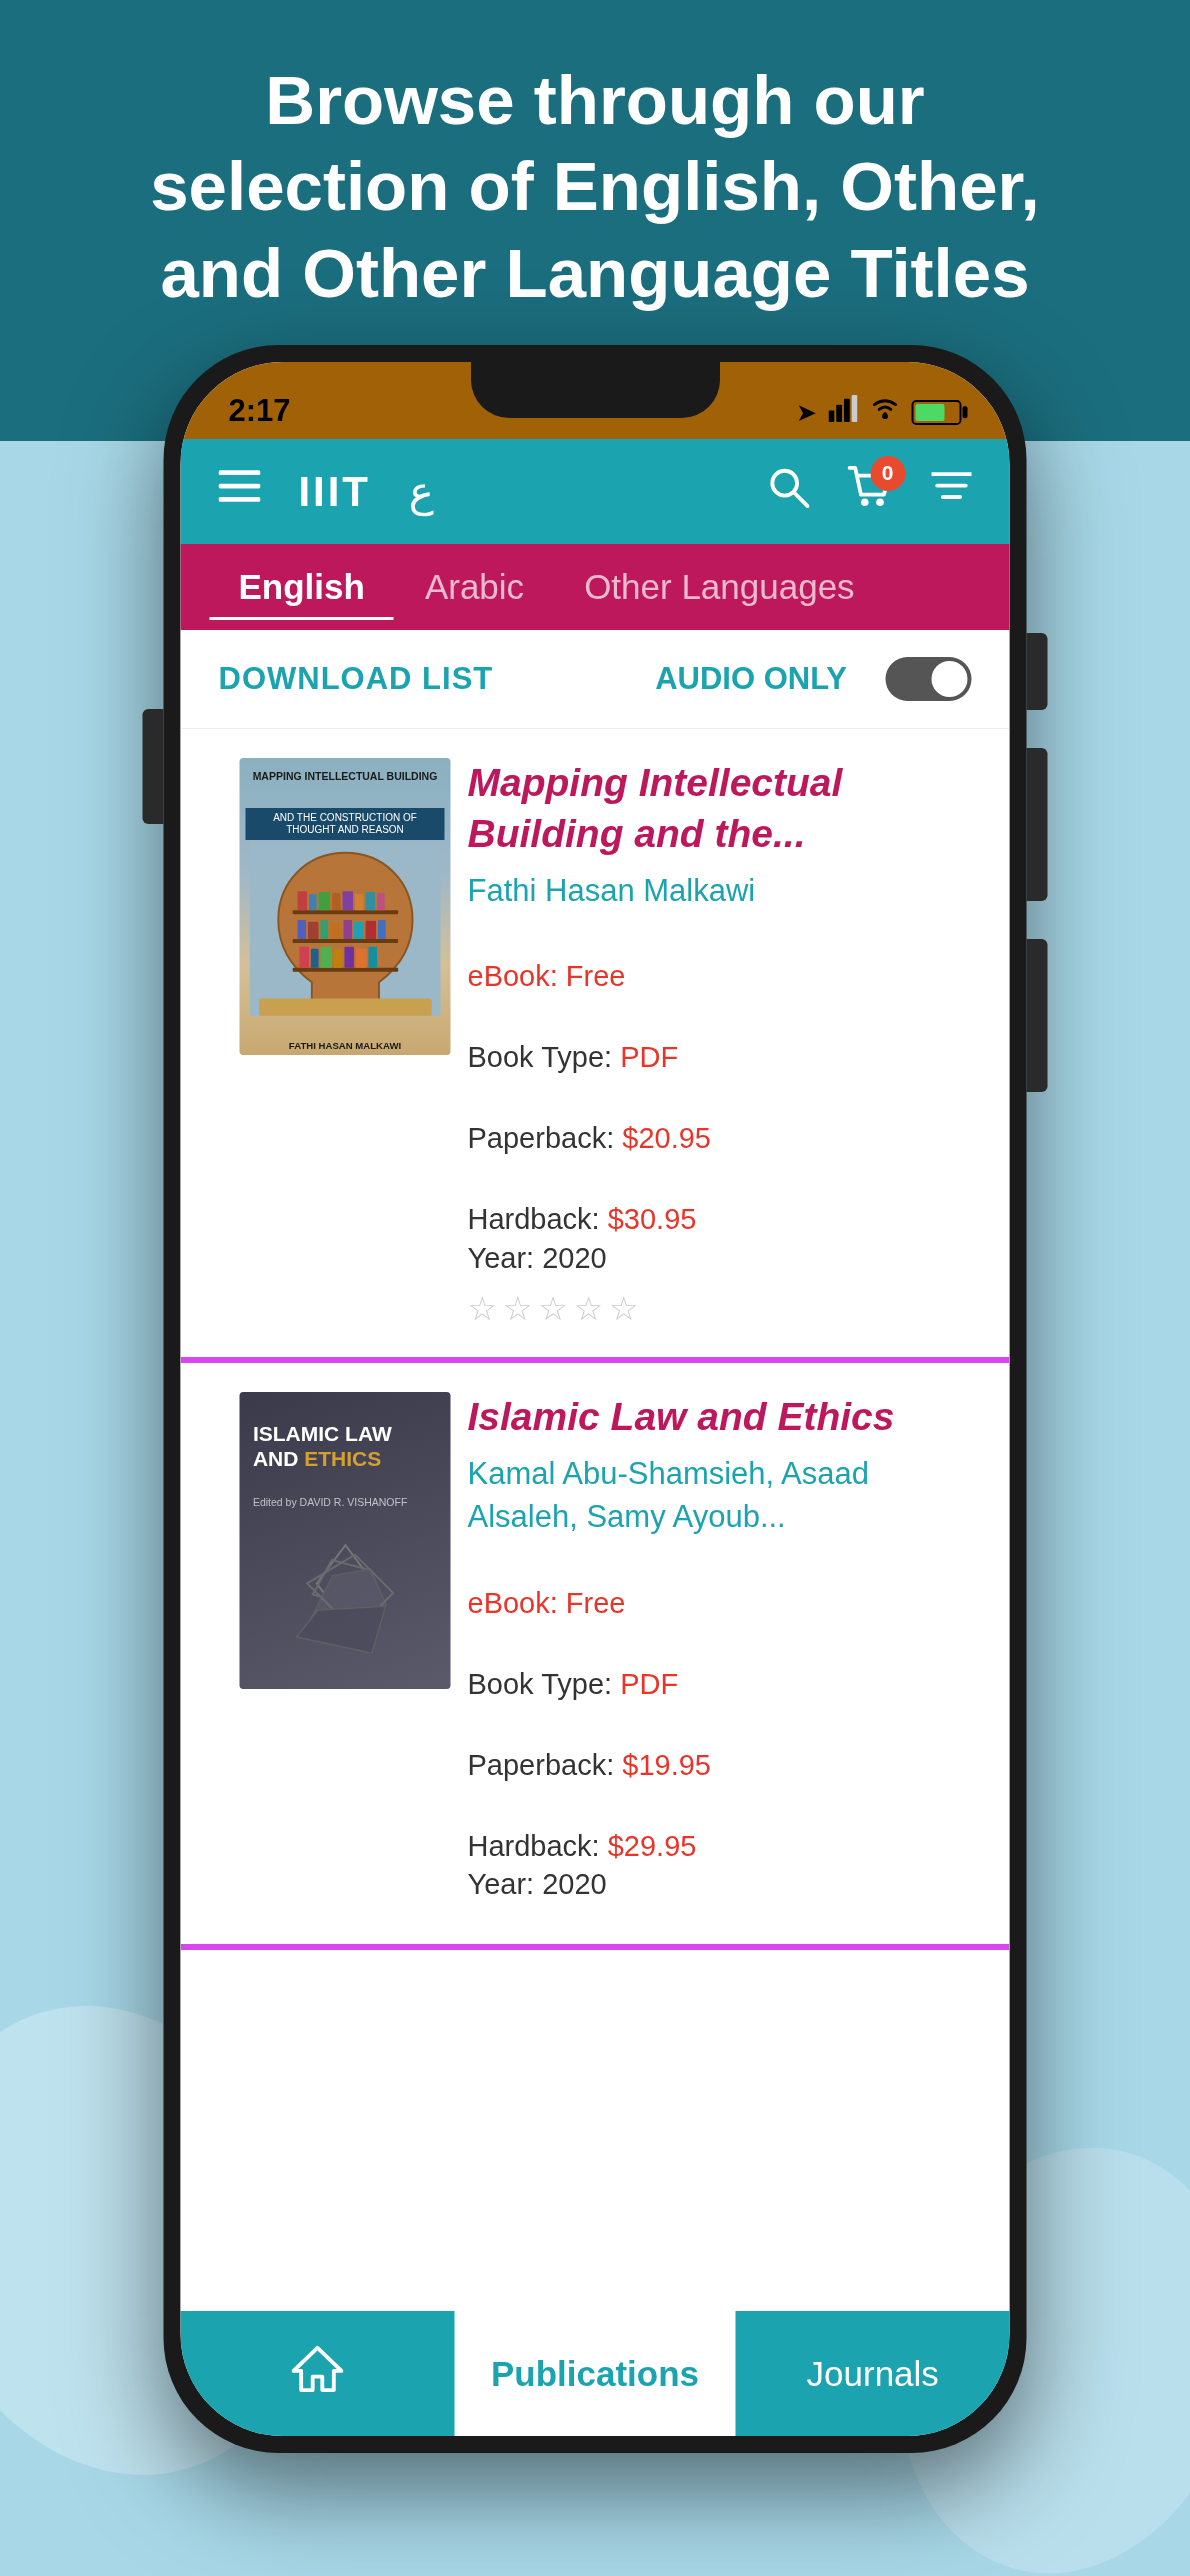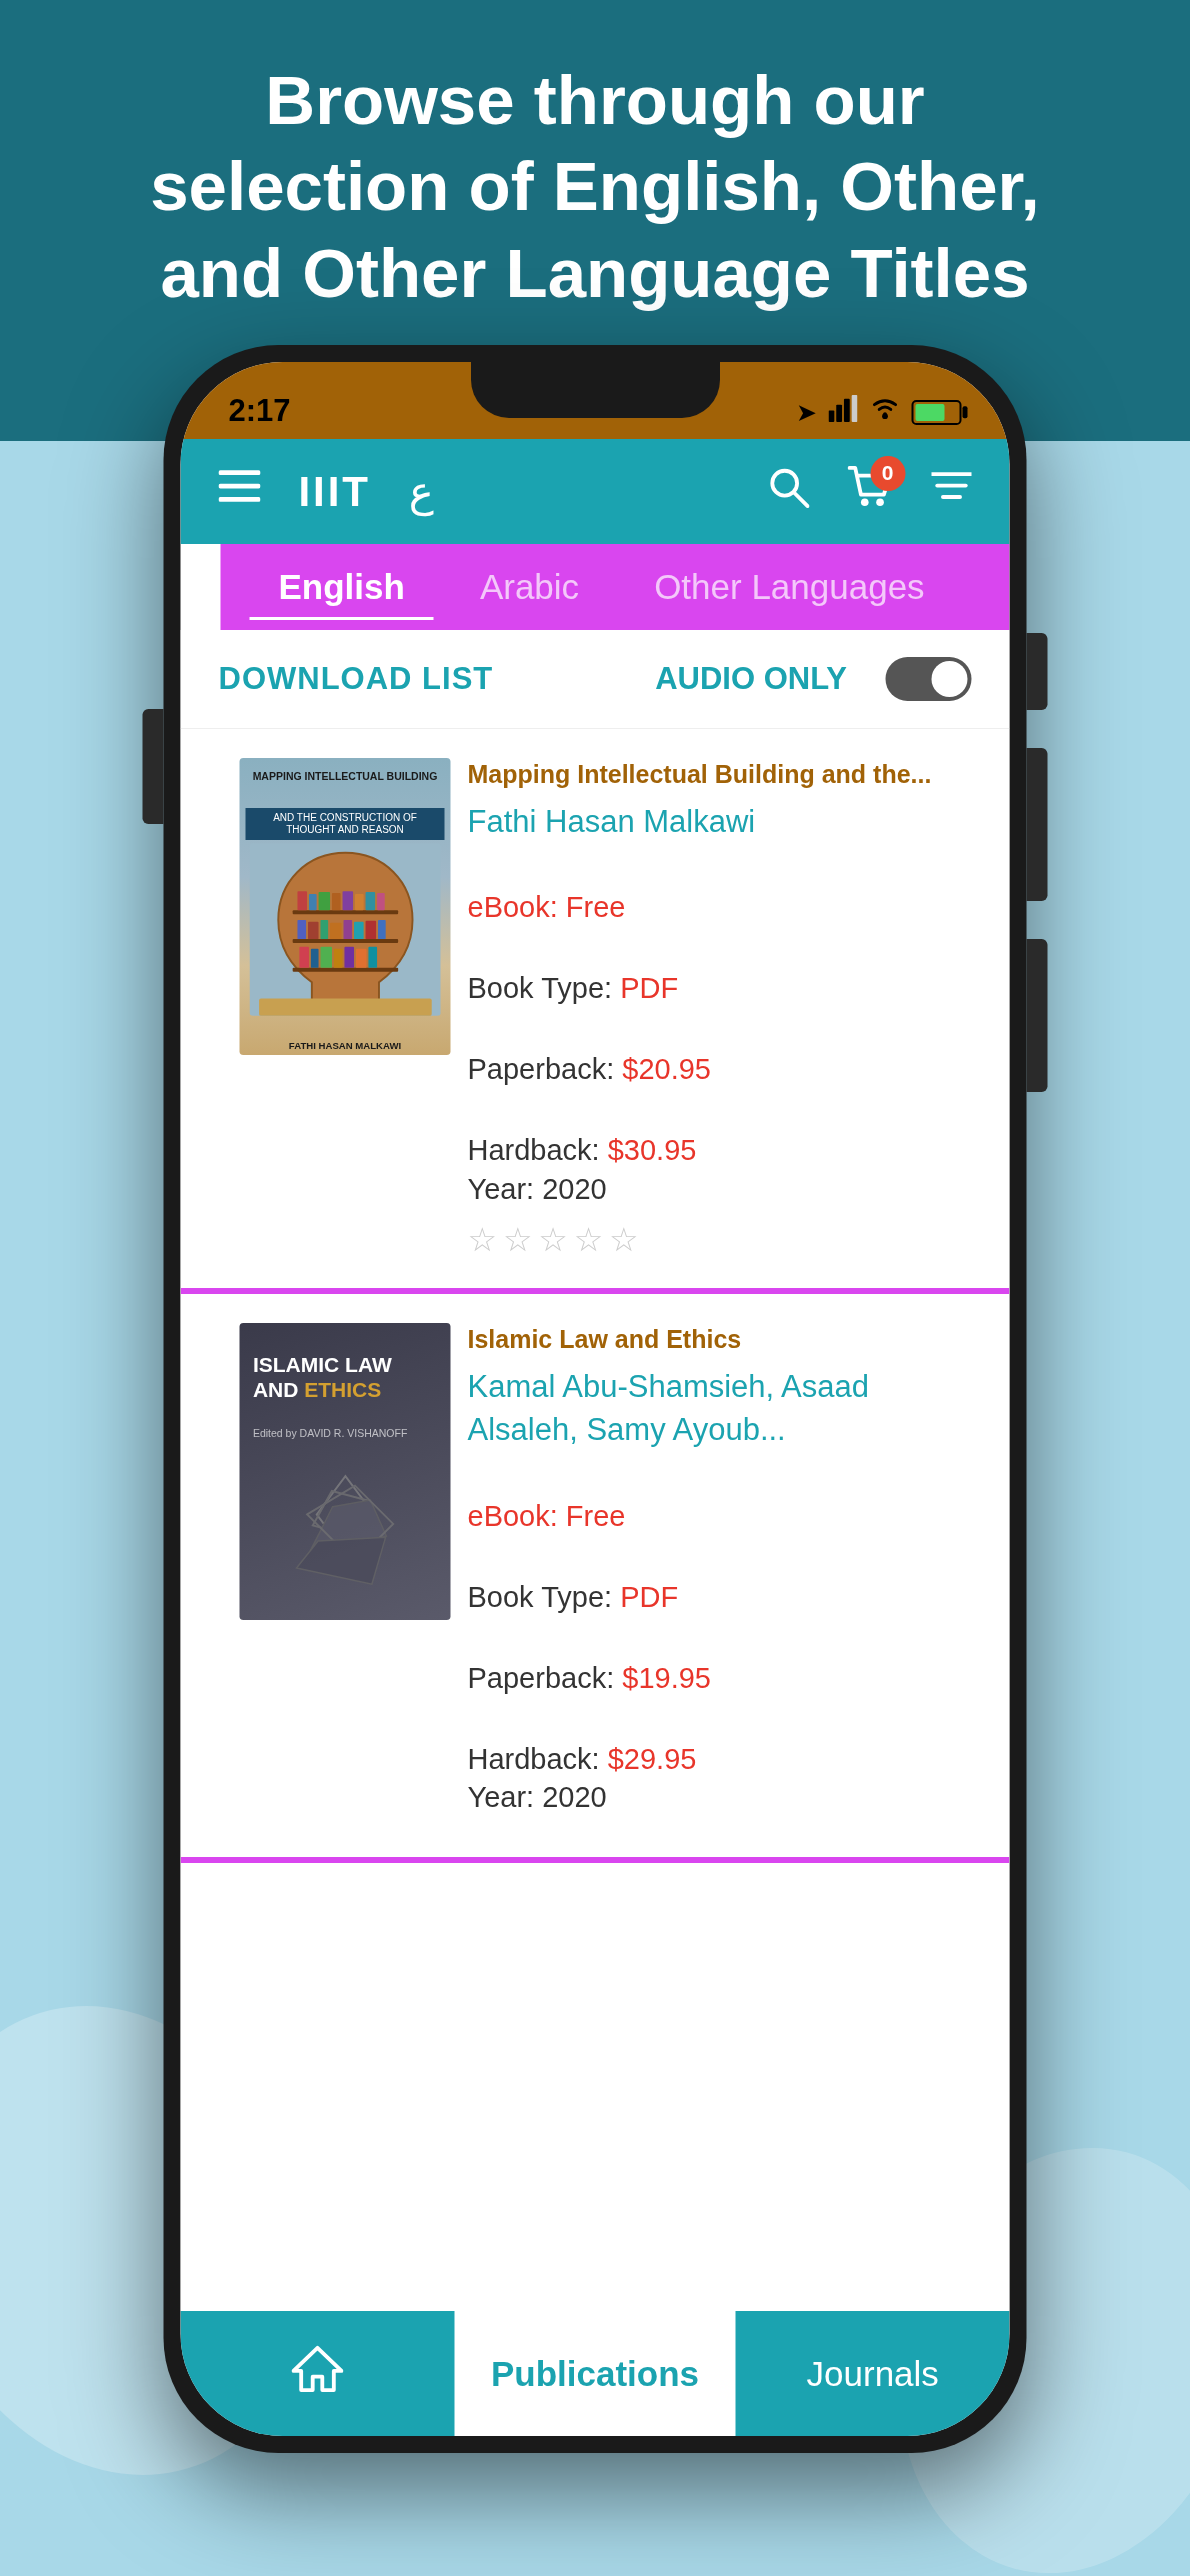--- a/index.html
+++ b/index.html
@@ -197,26 +197,25 @@
       justify-content: center;
     }
     .nav-filter { color: white; font-size: 38px; }
 
     
     .lang-tabs {
       position: absolute;
       top: 182px;
       left: 0; right: 0;
       height: 86px;
-      background: #d946ef;
+      background: #be185d;
       display: flex;
       align-items: center;
       padding: 0 29px;
-      gap: 17px;
-      margin-left: 40px;
+      gap: 2px;
     }
     .lang-tab {
       padding: 9.6px 29px;
       font-size: 35px;
       color: rgba(255,255,255,0.7);
       cursor: pointer;
       position: relative;
     }
     .lang-tab.active {
       color: white;
@@ -333,25 +332,26 @@
 
     
     .cover-2 {
       background: linear-gradient(160deg, #3a3a4a 0%, #4a4a5a 50%, #5a5a6a 100%);
     }
 
     .book-info {
       flex: 1;
     }
     .book-title {
-      font-size: 25px;
-      font-weight: 700;
-      color: #a16207;
+      font-size: 39px;
+      font-weight: 700;
+      color: #be185d;
       line-height: 1.3;
       margin-bottom: 9.6px;
+      font-style: italic;
     }
     .book-author {
       font-size: 31px;
       color: #1ba3b0;
       font-weight: 500;
       margin-bottom: 19px;
       line-height: 1.4;
     }
     .book-detail {
       font-size: 29px;

